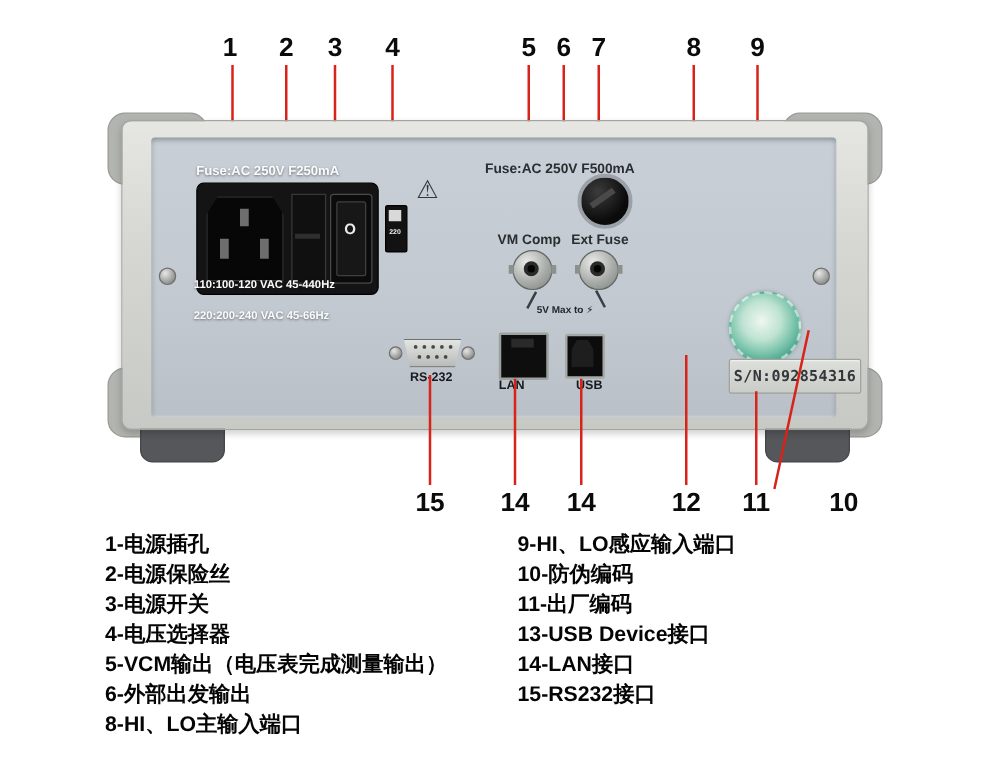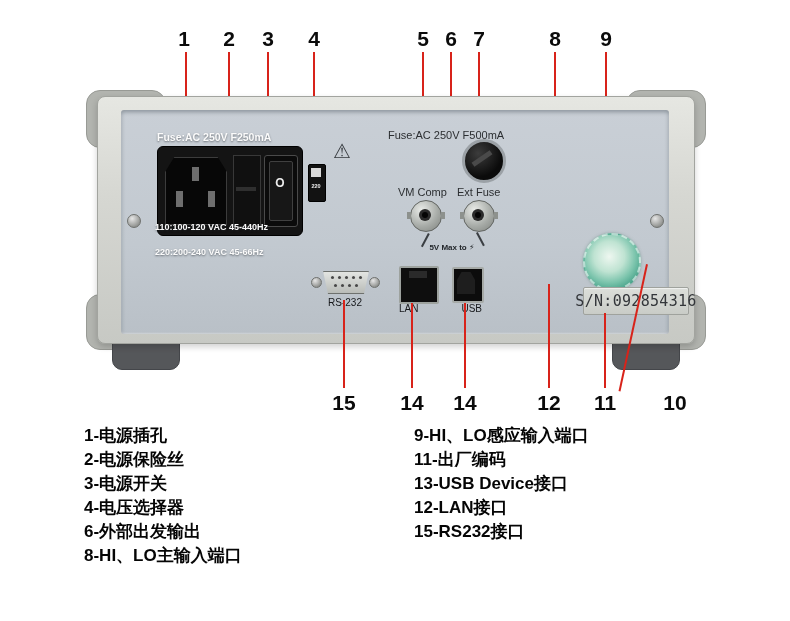--- a/index.html
+++ b/index.html
@@ -15,21 +15,21 @@
   .body{position:absolute;left:97px;top:96px;width:596px;height:246px;border-radius:8px;
         background:linear-gradient(180deg,#e6e7e2 0%,#d6d7d2 40%,#c7c9c4 100%);border:1px solid #a2a49f;
         box-shadow:0 3px 6px rgba(0,0,0,0.18);}
   .panel{position:absolute;left:121px;top:110px;width:548px;height:224px;border-radius:3px;
          background:linear-gradient(180deg,#c9cfd6 0%,#c2c9d0 60%,#b9c0c7 100%);
          box-shadow:inset 0 2px 4px rgba(60,70,80,0.45), inset 0 -1px 2px rgba(255,255,255,0.5);}
   .screw{position:absolute;width:12px;height:12px;border-radius:50%;
          background:radial-gradient(circle at 35% 30%,#e6e6e6,#8f918e 75%);border:1px solid #6f716e;}
   
   .wtxt{position:absolute;color:#fbfbfb;font-weight:bold;text-shadow:0 1px 2px rgba(30,35,40,0.55);white-space:nowrap;}
-  .dtxt{position:absolute;color:#2b2e31;font-weight:normal;white-space:nowrap;}
+  .dtxt{position:absolute;color:#2b2e31;font-weight:bold;white-space:nowrap;}
   
   .bnc{position:absolute;width:30px;height:30px;border-radius:50%;
        background:radial-gradient(circle at 35% 30%,#e9ebe8,#a9ada9 55%,#7d817d);border:1px solid #636663;}
   .bnc-in{position:absolute;left:8px;top:8px;width:12px;height:12px;border-radius:50%;background:#2a2a2a;}
   .bnc-hole{position:absolute;left:11px;top:11px;width:6px;height:6px;border-radius:50%;background:#050505;}
   .lug{position:absolute;width:4px;height:7px;background:#8d918d;top:11px;}
   .pinrow{position:absolute;left:0;right:0;display:flex;justify-content:center;gap:4px;}
   .pin{width:3px;height:3px;border-radius:50%;background:#474747;}
 </style>
 </head>
@@ -149,21 +149,21 @@
        clip-path:polygon(0 35%,25% 0,75% 0,100% 35%,100% 100%,0 100%)"></div>
   <div class="dtxt" style="left:450px;top:303px;width:32px;text-align:right;font-size:10px;color:#17191c">USB</div>
 
   <div class="abs" style="left:583px;top:233px;width:54px;height:54px;border-radius:50%;
        background:radial-gradient(circle at 45% 40%,#eef7f0,#bfe3d2 35%,#79c3ab 60%,#46a189 80%,#35836e);
        border:2px dashed rgba(255,255,255,0.55);box-shadow:0 0 3px rgba(70,120,105,0.5)"></div>
 
   <div class="abs" style="left:583px;top:287px;width:104px;height:26px;
        background:linear-gradient(180deg,#dcdfda,#c9ccc7);border:1px solid #9fa29d;border-radius:2px;
        display:flex;align-items:center;justify-content:center;box-shadow:inset 0 1px 1px rgba(255,255,255,0.6)">
-    <span style="font-family:'DejaVu Sans Mono',monospace;font-weight:normal;font-size:15px;color:#33363a;letter-spacing:0.3px">S/N:092854316</span>
+    <span style="font-family:'DejaVu Sans Mono',monospace;font-weight:bold;font-size:12px;color:#33363a;letter-spacing:0.3px">S/N:092854316</span>
   </div>
 
   <div class="vline" style="left:343px;top:300px;height:88px"></div>
   <div class="vline" style="left:411px;top:303px;height:85px"></div>
   <div class="vline" style="left:464px;top:303px;height:85px"></div>
   <div class="vline" style="left:548px;top:284px;height:104px"></div>
   <div class="vline" style="left:604px;top:313px;height:75px"></div>
   <div class="vline" style="left:646px;top:264px;height:130px;transform:rotate(12.2deg);transform-origin:top left"></div>
 
   <div class="num" style="left:344px;top:391px">15</div>
@@ -171,24 +171,26 @@
   <div class="num" style="left:465px;top:391px">14</div>
   <div class="num" style="left:549px;top:391px">12</div>
   <div class="num" style="left:605px;top:391px">11</div>
   <div class="num" style="left:675px;top:391px">10</div>
 
   <div class="abs" style="left:84px;top:424px;width:320px;font-size:17px;font-weight:bold;color:#050505;line-height:24px">
     <div>1-电源插孔</div>
     <div>2-电源保险丝</div>
     <div>3-电源开关</div>
     <div>4-电压选择器</div>
+    <div>5-VCM输出（电压表完成测量输出）</div>
     <div>6-外部出发输出</div>
     <div>8-HI、LO主输入端口</div>
   </div>
   <div class="abs" style="left:414px;top:424px;width:330px;font-size:17px;font-weight:bold;color:#050505;line-height:24px">
     <div>9-HI、LO感应输入端口</div>
+    <div>10-防伪编码</div>
     <div>11-出厂编码</div>
     <div>13-USB Device接口</div>
-    <div>12-LAN接口</div>
+    <div>14-LAN接口</div>
     <div>15-RS232接口</div>
   </div>
 
 </div>
 
 </body></html>

